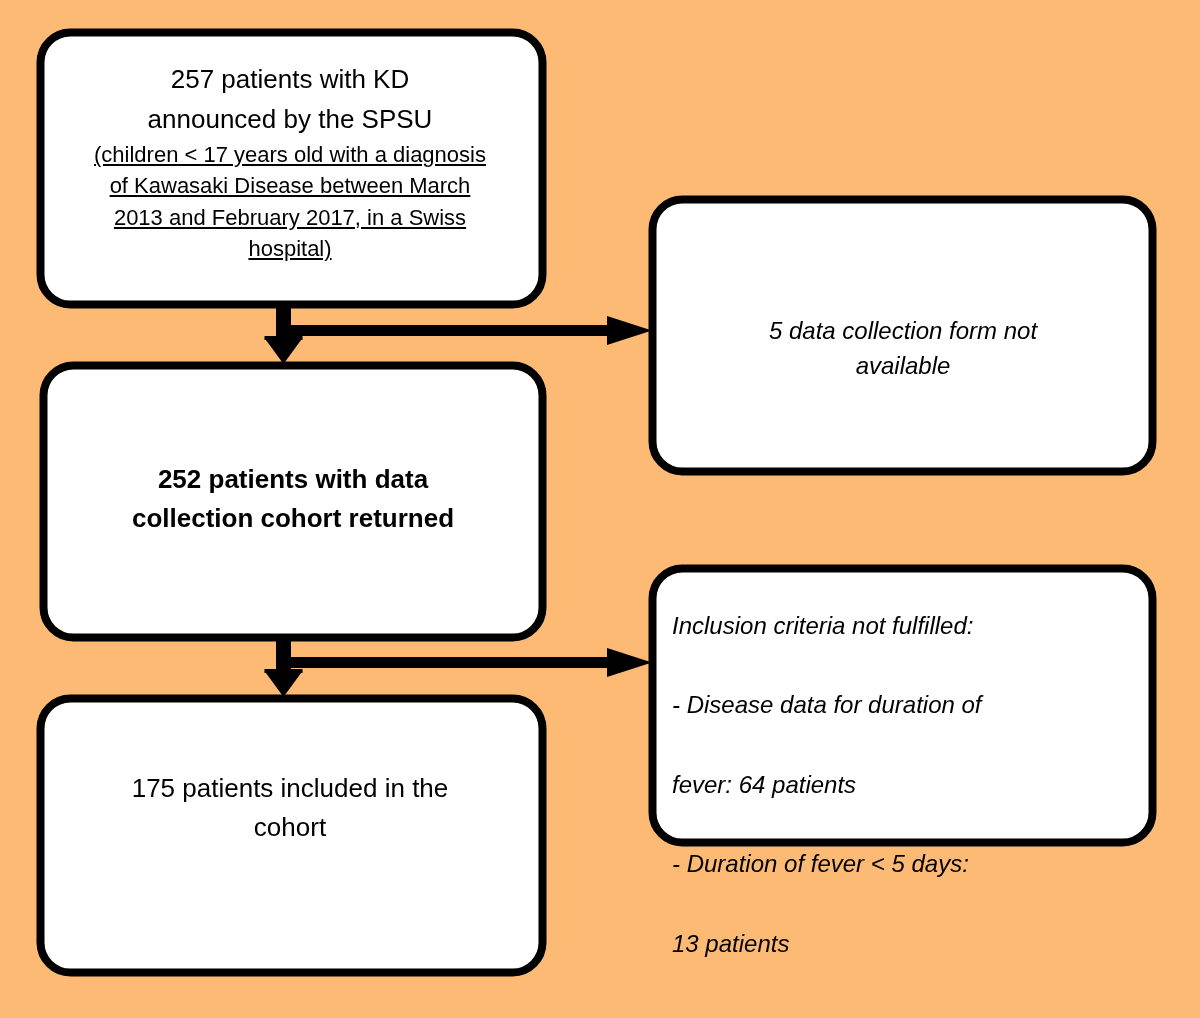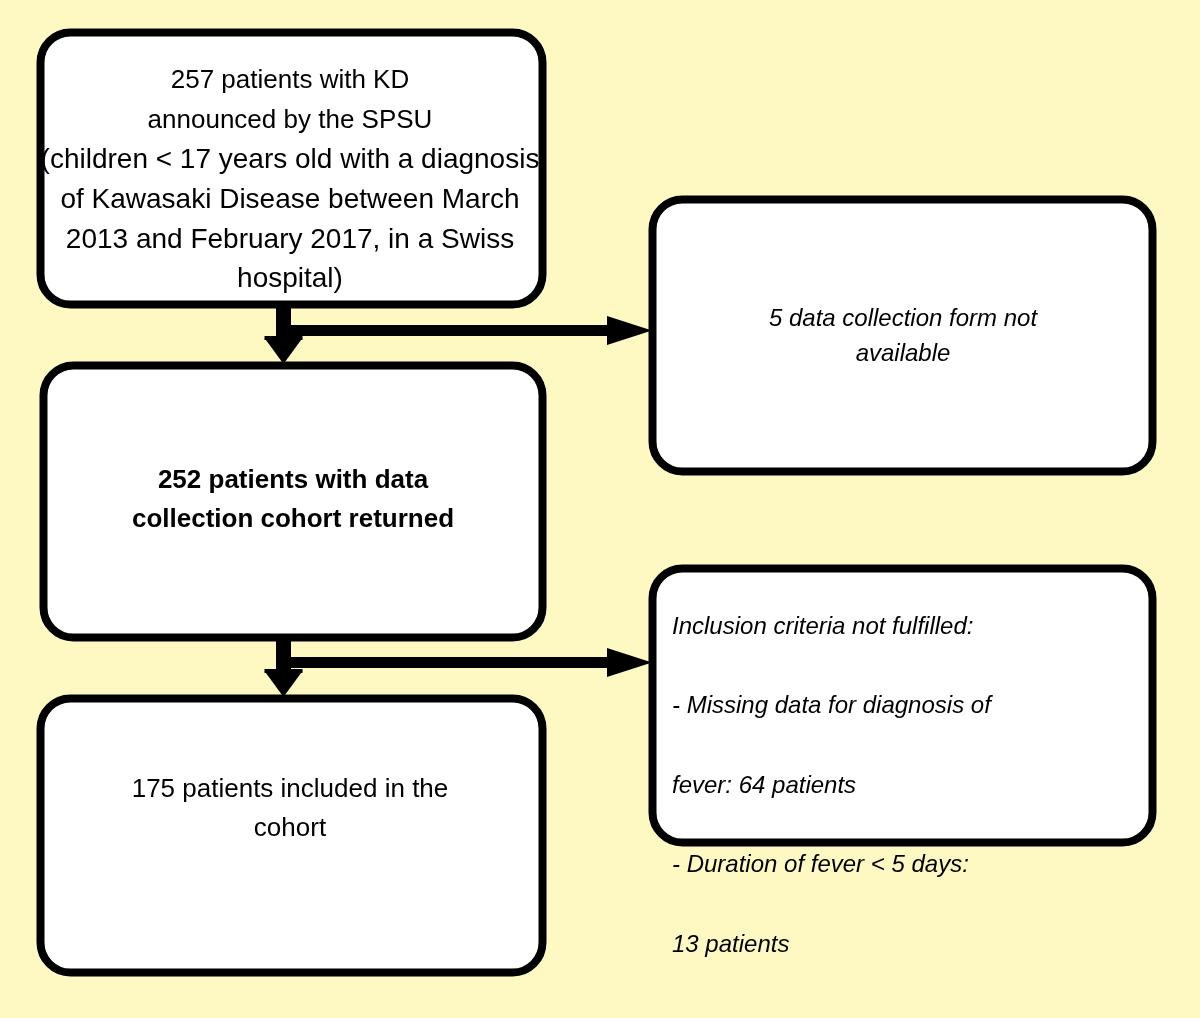--- a/index.html
+++ b/index.html
@@ -9,21 +9,21 @@
     background: #ffffff;
   }
   body {
     font-family: "Liberation Sans", sans-serif;
     color: #000000;
   }
   #canvas {
     position: relative;
     width: 1200px;
     height: 1018px;
-    background: #fef9c3;
+    background: #fdba74;
     overflow: hidden;
   }
   #shapes {
     position: absolute;
     left: 0;
     top: 0;
     width: 1200px;
     height: 1018px;
   }
   .box-text {
@@ -36,23 +36,24 @@
     -webkit-font-smoothing: antialiased;
   }
   .t-center { text-align: center; align-items: center; }
   .t-left   { text-align: left;  align-items: flex-start; gap: 43px; }
   .line-main {
     font-size: 26px;
     font-style: normal;
     white-space: nowrap;
   }
   .line-sub {
-    font-size: 28px;
+    font-size: 22px;
     font-style: normal;
     white-space: nowrap;
+    text-decoration: underline;
   }
   .line-italic {
     font-size: 24px;
     font-style: italic;
     white-space: nowrap;
   }
   
   #box1-text {
     left: 44px;  top: 36px;
     width: 492px; height: 264px;
@@ -70,21 +71,21 @@
   #box2-text .line-main { line-height: 1.50; font-weight: bold; }
   
   #box3-text {
     left: 44px;  top: 678px;
     width: 492px; height: 266px;
     padding-bottom: 6px;
   }
   #box3-text .line-main { line-height: 1.50; }
   
   #sidebox1-text {
-    left: 664px; top: 203px;
+    left: 664px; top: 216px;
     width: 478px; height: 265px;
   }
   #sidebox1-text .line-italic { line-height: 1.42; }
   
   #sidebox2-text {
     left: 672px; top: 572px;
     width: 470px; height: 266px;
     justify-content: flex-start;
     padding-top: 36px;
   }
@@ -149,19 +150,19 @@
     <div class="line-main">cohort</div>
   </div>
 
   <div class="box-text t-center" id="sidebox1-text">
     <div class="line-italic">5 data collection form not</div>
     <div class="line-italic">available</div>
   </div>
 
   <div class="box-text t-left" id="sidebox2-text">
     <div class="line-italic">Inclusion criteria not fulfilled:</div>
-    <div class="line-italic">- Missing data for diagnosis of</div>
+    <div class="line-italic">- Disease data for duration of</div>
     <div class="line-italic">fever: 64 patients</div>
     <div class="line-italic">- Duration of fever &lt; 5 days:</div>
     <div class="line-italic">13 patients</div>
   </div>
 
 </div>
 
 </body></html>

